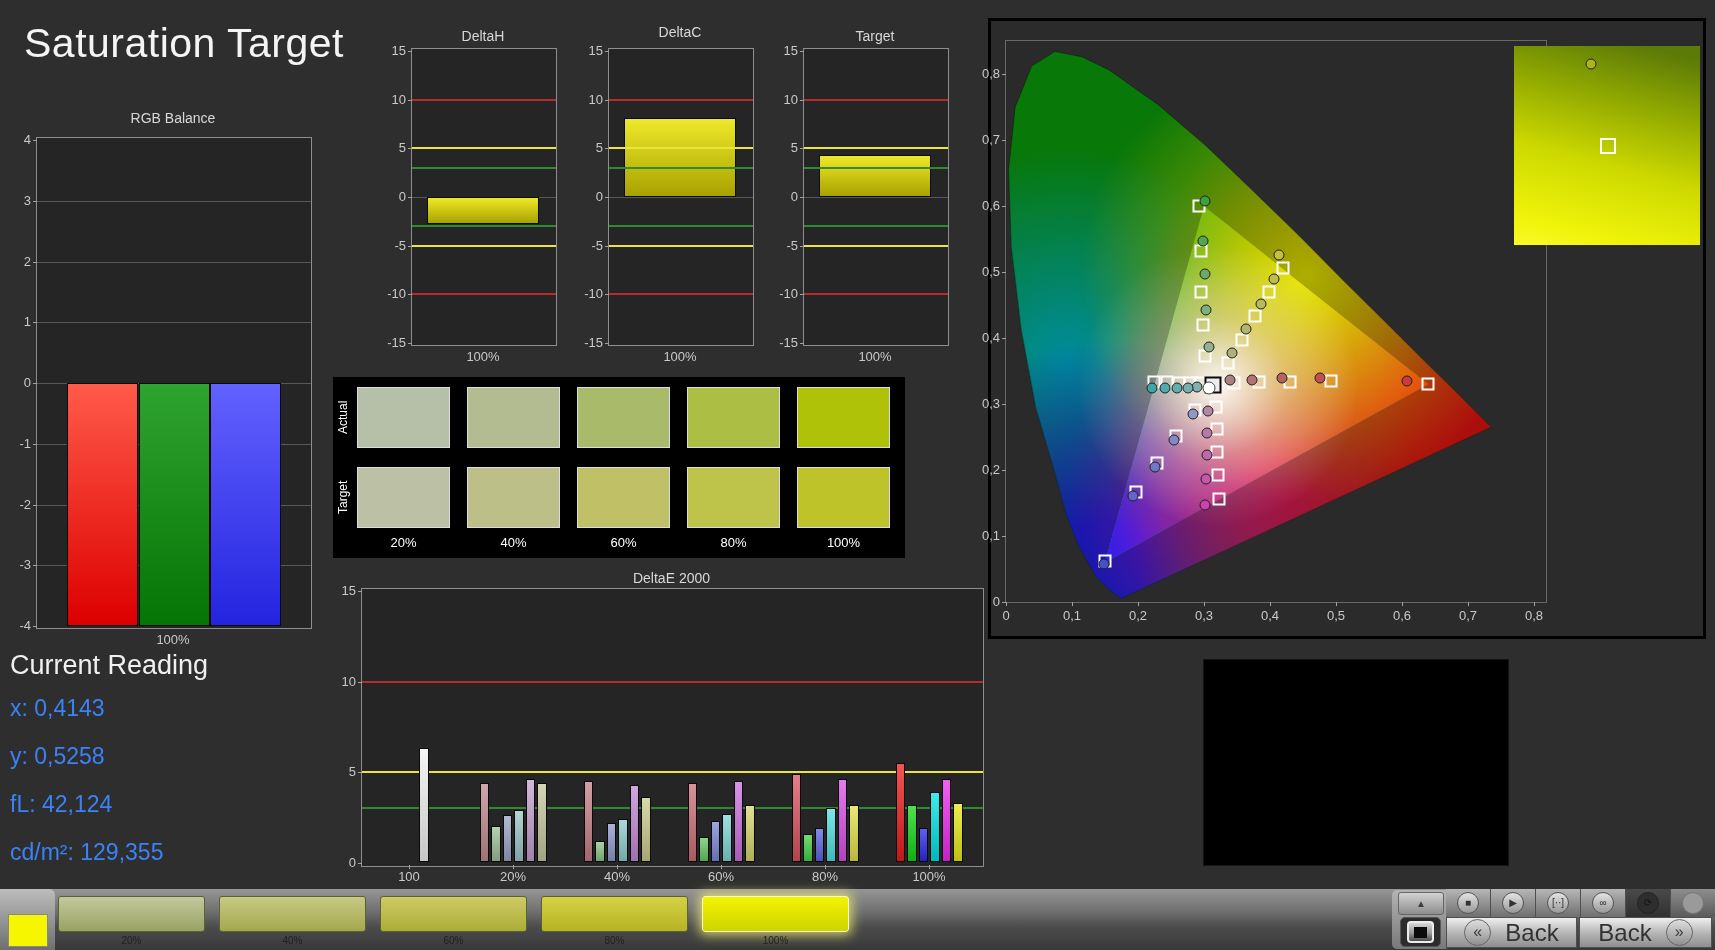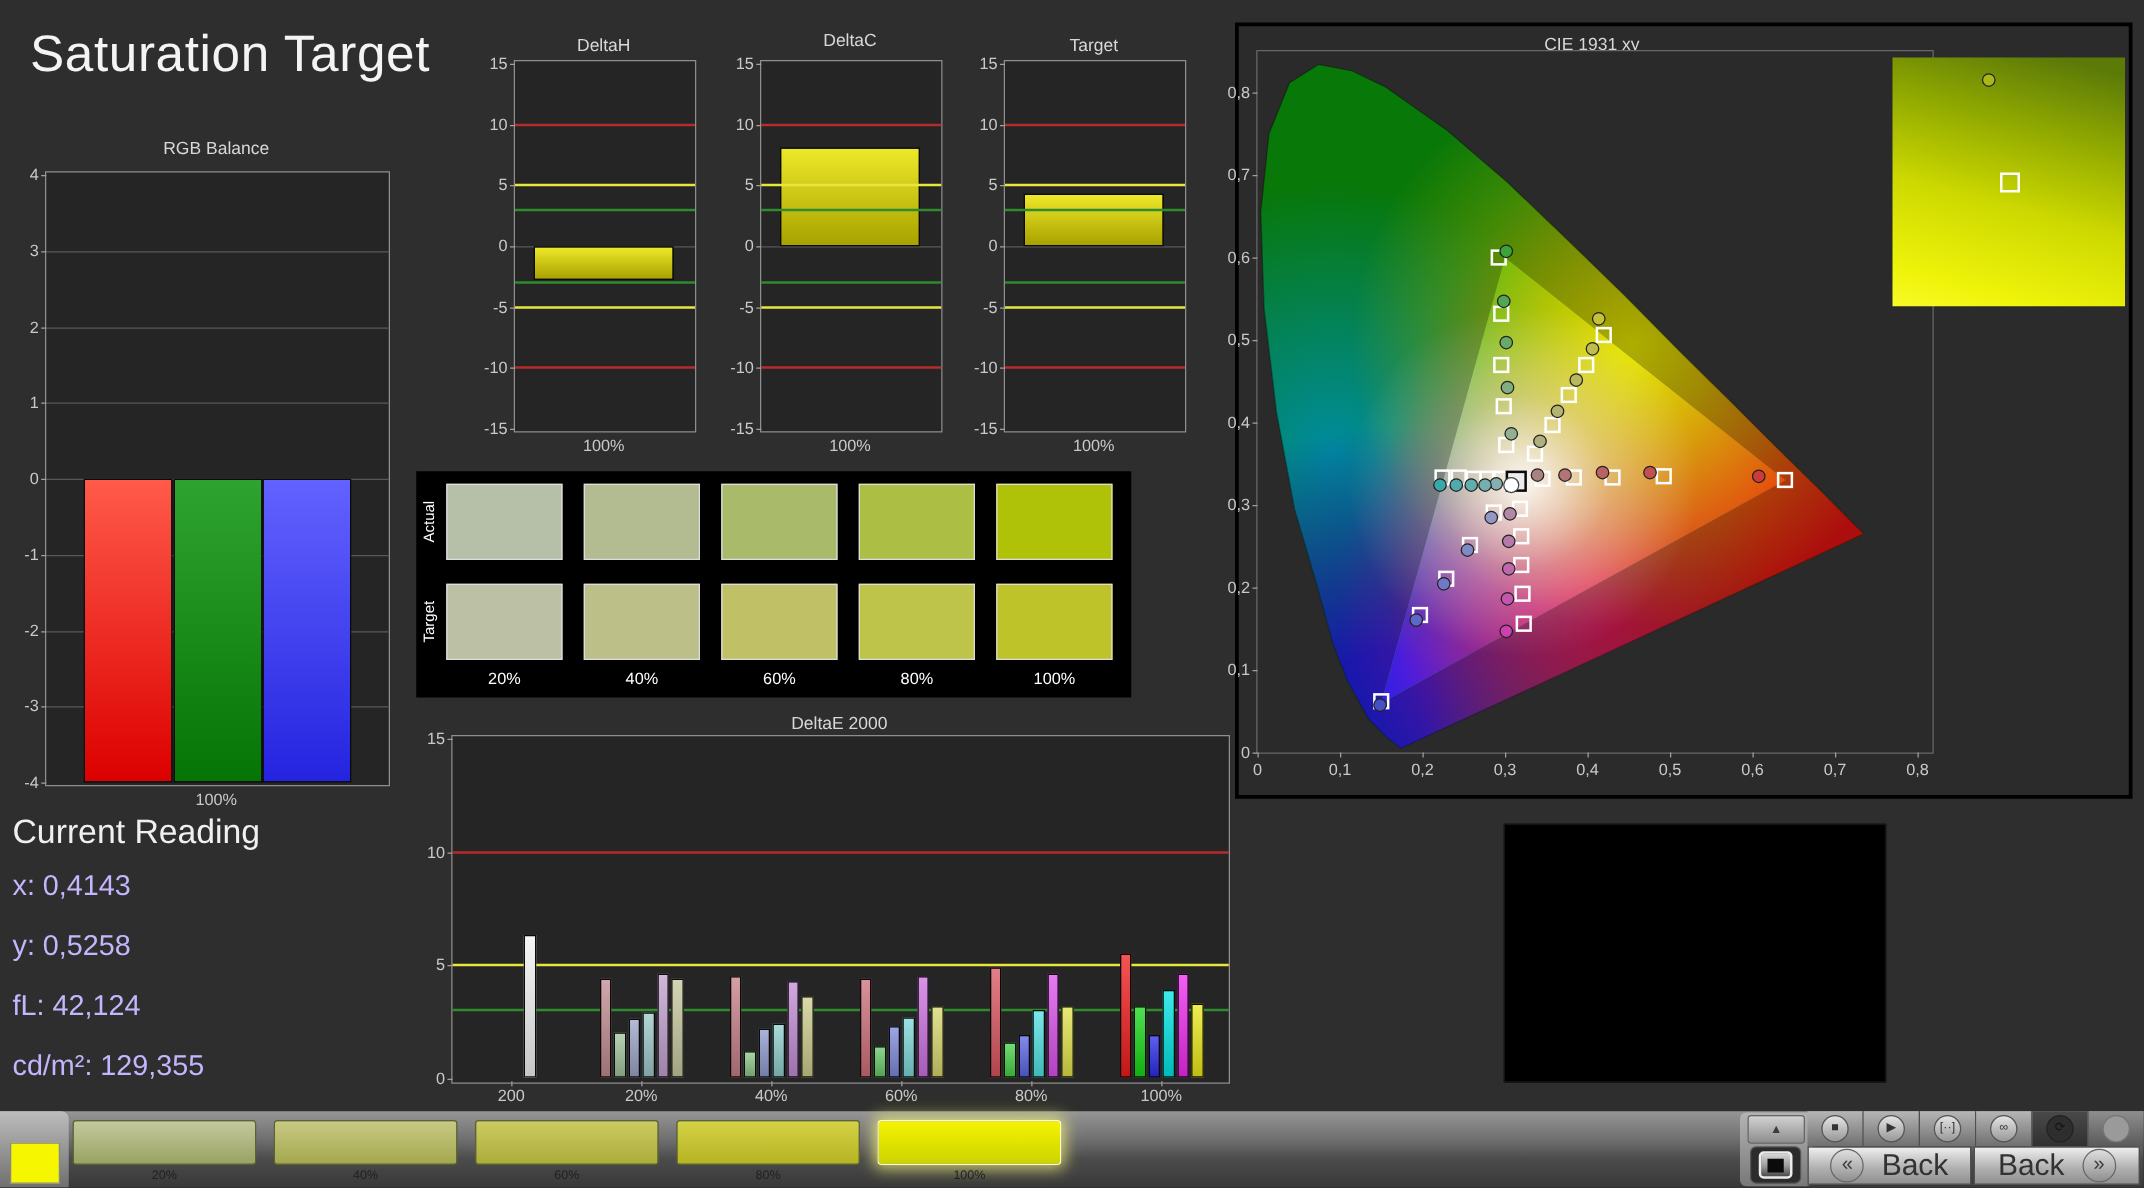--- a/index.html
+++ b/index.html
@@ -18,21 +18,21 @@
   .swatch{position:absolute;border:1px solid #ddd;box-sizing:border-box;}
   .rowlab{position:absolute;color:#fff;font-size:12px;writing-mode:vertical-rl;transform:rotate(180deg);text-align:center;}
   .collab{position:absolute;text-align:center;font-size:13px;color:#fff;}
   .cie-panel{position:absolute;left:988px;top:18px;width:712px;height:615px;background:#2b2b2b;border:3px solid #000;}
   .cie-plot{position:absolute;left:14px;top:19px;width:540px;height:561px;background:#2a2a2a;border:1px solid #686868;}
   .cie-sq{position:absolute;width:13px;height:13px;border:2px solid #fff;transform:translate(-50%,-50%);box-sizing:border-box;}
   .cie-ci{position:absolute;width:11px;height:11px;border:1px solid #222;border-radius:50%;transform:translate(-50%,-50%);box-sizing:border-box;}
   .inset{position:absolute;left:523px;top:25px;width:186px;height:199px;
     background:linear-gradient(195deg,#5c7a08 6%,#8fa800 30%,#ccd800 58%,#f0f40a 88%,#f8fa28 100%);}
   .reading-h{font-size:27px;color:#f0f0f0;margin-bottom:14px;}
-  .reading-i{font-size:23px;color:#c4b5fd;margin-bottom:21px;}
+  .reading-i{font-size:23px;color:#3b82f6;margin-bottom:21px;}
   .blackbox{position:absolute;left:1203px;top:659px;width:304px;height:205px;background:#000;border:1px solid #141414;}
   .toolbar{position:absolute;left:0;top:889px;width:1715px;height:61px;
     background:linear-gradient(180deg,#969696 0%,#6e6e6e 38%,#4c4c4c 62%,#383838 100%);}
   .tb-leftpanel{position:absolute;left:0;top:0;width:55px;height:61px;border-radius:0 6px 0 0;
     background:linear-gradient(180deg,#bdbdbd,#6f6f6f);}
   .patch{position:absolute;left:8px;top:25px;width:40px;height:33px;border:1px solid #888;box-sizing:border-box;}
   .satbtn{position:absolute;top:7px;width:147px;height:36px;border-radius:3px;border:1px solid #5a6430;box-sizing:border-box;}
   .satbtn.sel{border:1px solid #ffffc8;box-shadow:0 0 12px 3px rgba(250,250,120,.75);}
   .satlab{position:absolute;top:46px;width:147px;text-align:center;font-size:10px;color:#1f1f1f;}
   .rc-frame{position:absolute;left:1392px;top:1px;width:58px;height:59px;border-radius:5px;
@@ -206,21 +206,21 @@
     <div class="tickd" style="left: -4px; top: 92.5px; width: 4px; height: 1px;"></div>
     <div class="tickl" style="left: -36px; top: 175px;">5</div>
     <div class="tickd" style="left: -4px; top: 183px; width: 4px; height: 1px;"></div>
     <div class="tickl" style="left: -36px; top: 265.5px;">0</div>
     <div class="tickd" style="left: -4px; top: 273.5px; width: 4px; height: 1px;"></div>
     <div class="limit" style="top: 91.5px; background: rgb(182, 43, 43);"></div>
     <div class="limit" style="top: 182px; background: rgb(230, 230, 62);"></div>
     <div class="limit" style="top: 218.2px; background: rgb(46, 139, 46);"></div>
     <div class="bar" style="left: 57.25px; top: 159.47px; width: 9.5px; height: 114.03px; background: linear-gradient(rgba(255, 255, 255, 0.25), rgba(0, 0, 0, 0.18)) rgb(242, 242, 242);"></div>
     <div class="tickd" style="left: 47px; top: 275.5px; width: 1px; height: 4px;"></div>
-    <div class="x-label" style="left: 17px; top: 280px; width: 60px;">200</div>
+    <div class="x-label" style="left: 17px; top: 280px; width: 60px;">100</div>
     <div class="bar" style="left: 117.5px; top: 193.86px; width: 9.5px; height: 79.64px; background: linear-gradient(rgba(255, 255, 255, 0.25), rgba(0, 0, 0, 0.18)) rgb(192, 138, 144);"></div>
     <div class="bar" style="left: 129px; top: 237.3px; width: 9.5px; height: 36.2px; background: linear-gradient(rgba(255, 255, 255, 0.25), rgba(0, 0, 0, 0.18)) rgb(159, 193, 154);"></div>
     <div class="bar" style="left: 140.5px; top: 226.44px; width: 9.5px; height: 47.06px; background: linear-gradient(rgba(255, 255, 255, 0.25), rgba(0, 0, 0, 0.18)) rgb(154, 163, 198);"></div>
     <div class="bar" style="left: 152px; top: 221.01px; width: 9.5px; height: 52.49px; background: linear-gradient(rgba(255, 255, 255, 0.25), rgba(0, 0, 0, 0.18)) rgb(156, 198, 198);"></div>
     <div class="bar" style="left: 163.5px; top: 190.24px; width: 9.5px; height: 83.26px; background: linear-gradient(rgba(255, 255, 255, 0.25), rgba(0, 0, 0, 0.18)) rgb(194, 160, 206);"></div>
     <div class="bar" style="left: 175px; top: 193.86px; width: 9.5px; height: 79.64px; background: linear-gradient(rgba(255, 255, 255, 0.25), rgba(0, 0, 0, 0.18)) rgb(198, 199, 158);"></div>
     <div class="tickd" style="left: 151px; top: 275.5px; width: 1px; height: 4px;"></div>
     <div class="x-label" style="left: 121px; top: 280px; width: 60px;">20%</div>
     <div class="bar" style="left: 221.5px; top: 192.05px; width: 9.5px; height: 81.45px; background: linear-gradient(rgba(255, 255, 255, 0.25), rgba(0, 0, 0, 0.18)) rgb(196, 126, 134);"></div>
     <div class="bar" style="left: 233px; top: 251.78px; width: 9.5px; height: 21.72px; background: linear-gradient(rgba(255, 255, 255, 0.25), rgba(0, 0, 0, 0.18)) rgb(140, 196, 135);"></div>
@@ -260,21 +260,20 @@
   <div class="reading-h">Current Reading</div>
   <div id="reading-items">
       <div class="reading-i">x: 0,4143</div>
       <div class="reading-i">y: 0,5258</div>
       <div class="reading-i">fL: 42,124</div>
       <div class="reading-i">cd/m²: 129,355</div>
     </div>
 </div>
 
 <div class="cie-panel">
-  <div class="chart-title" style="left:0;top:6px;width:565px">CIE 1931 xy</div>
   <div id="cie-plot" class="cie-plot">
     <svg id="cie-svg" width="540" height="561" viewBox="0 0 540 561">
       <defs>
         <radialGradient id="gC" gradientUnits="userSpaceOnUse" cx="60" cy="320" r="215">
           <stop offset="0" stop-color="#00bcd4"></stop>
             <stop offset="1" stop-color="#00bcd4" stop-opacity="0"></stop>
         </radialGradient>
         <radialGradient id="gB" gradientUnits="userSpaceOnUse" cx="99" cy="521" r="340">
           <stop offset="0" stop-color="#1f1fe8"></stop>
             <stop offset="0.12" stop-color="#1f1fe8"></stop>

